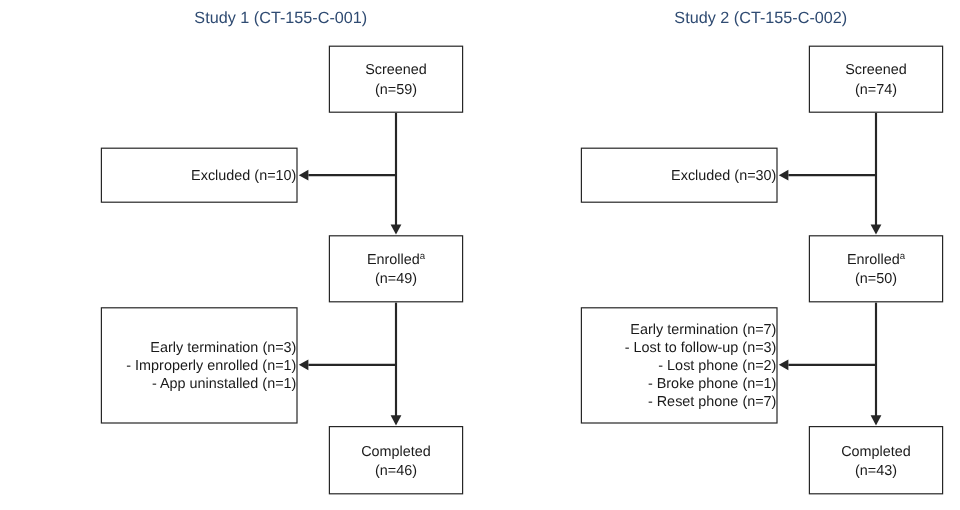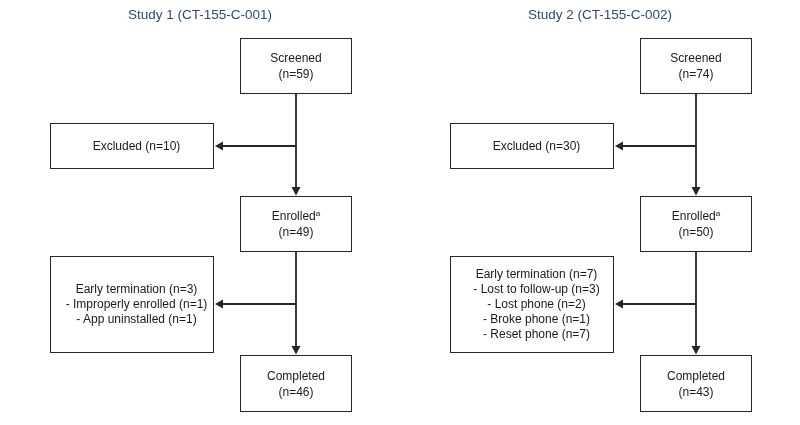--- a/index.html
+++ b/index.html
@@ -12,20 +12,21 @@
     width: 800px;
     height: 425px;
     background: #ffffff;
     overflow: hidden;
   }
   .study-col {
     position: absolute;
     top: 0;
     width: 400px;
     height: 305px;
+    margin-left: 34px;
   }
   .study-col.col-1 { left: 0; }
   .study-col.col-2 { left: 400px; }
   .study-title {
     position: absolute;
     top: 6px;
     left: 0;
     width: 400px;
     text-align: center;
     font-size: 13.5px;
@@ -53,21 +54,21 @@
     width: 112px;
     text-align: center;
     line-height: 16px;
   }
   .fbox.screened  { top: 38px;  height: 56px; }
   .fbox.enrolled  { top: 196px; height: 56px; justify-content: center; }
   .fbox.completed { top: 355px; height: 57px; }
   .fbox.side-box {
     left: 50px;
     width: 164px;
-    text-align: center;
+    text-align: right;
     padding-left: 9px;
     padding-right: 0;
   }
   .fbox.excluded { top: 123px; height: 46px; line-height: 14px; }
   .fbox.early-term { top: 256px; height: 97px; line-height: 15px; }
   .fbox .line { white-space: nowrap; }
   sup.fnote {
     font-size: 8px;
     line-height: 0;
     vertical-align: 4px;

